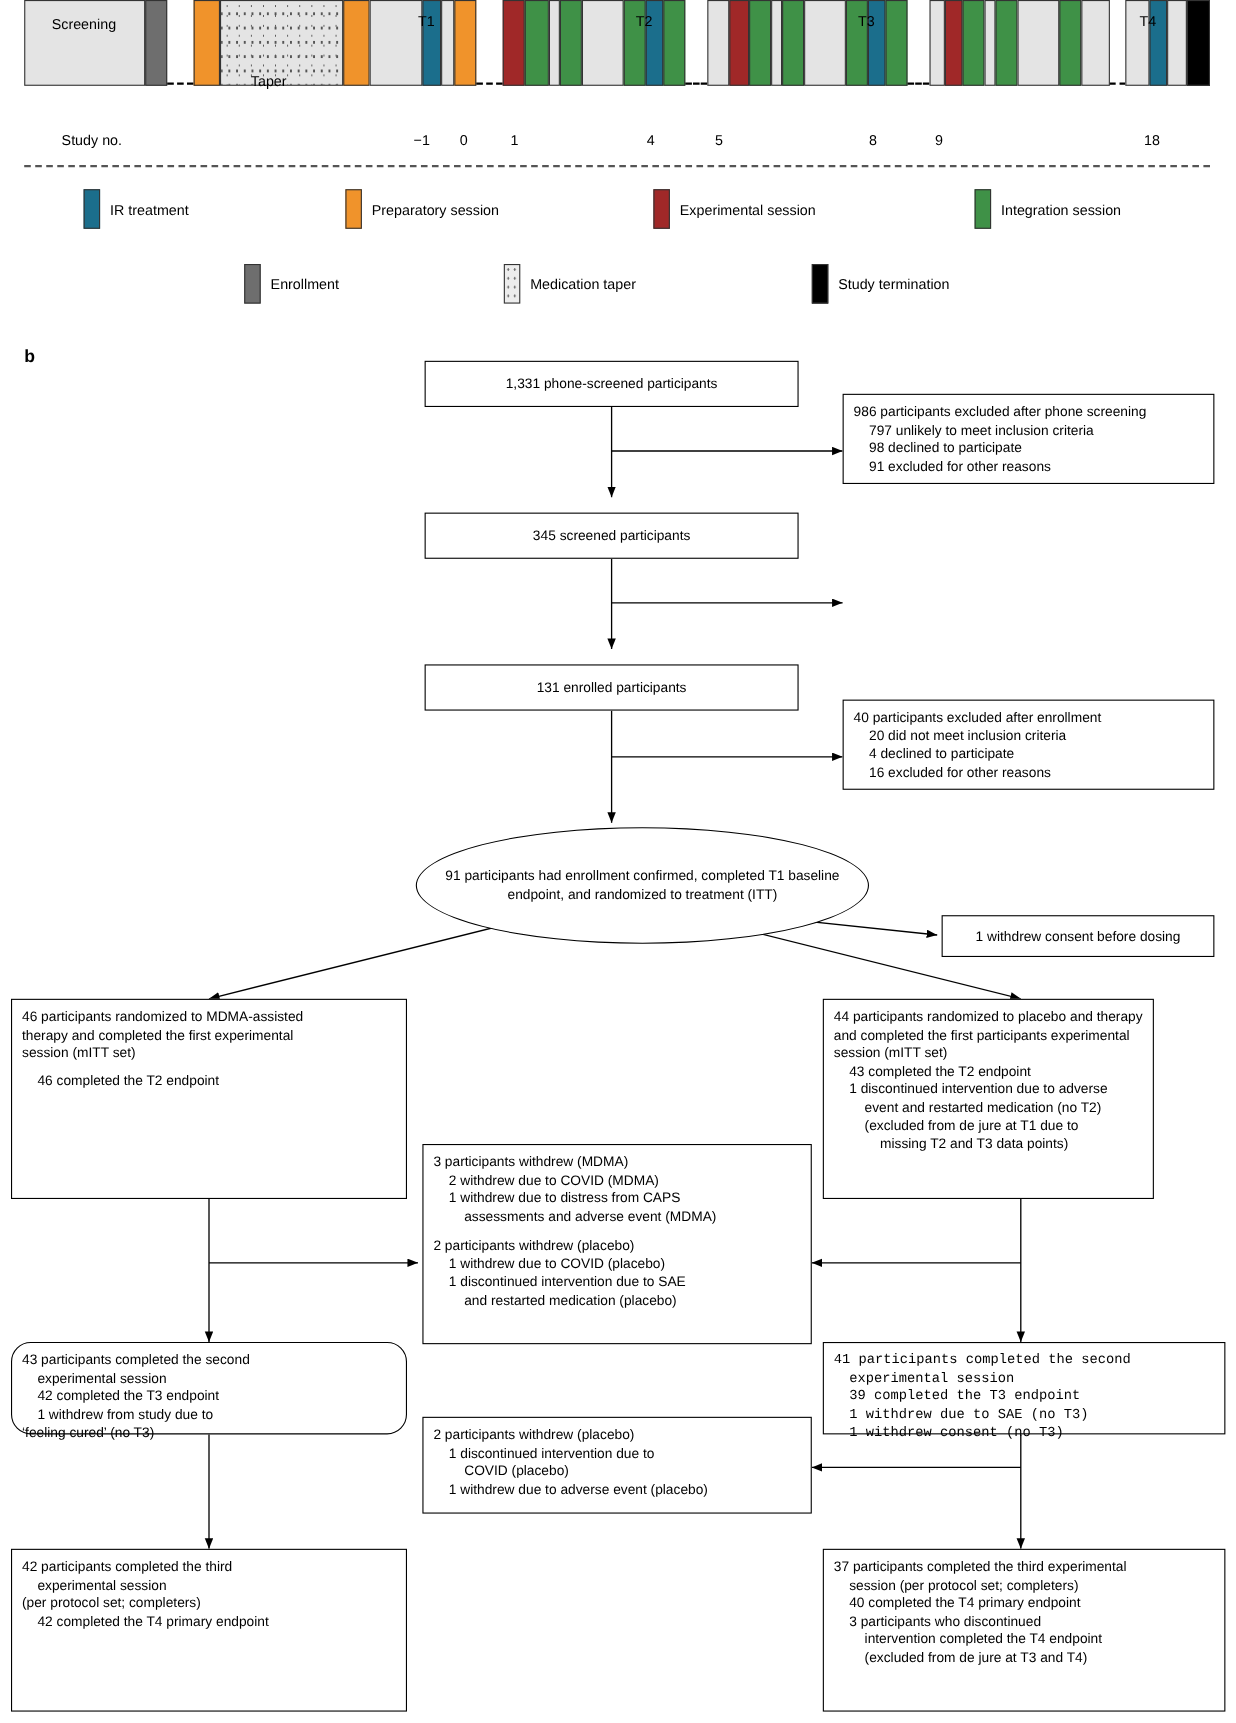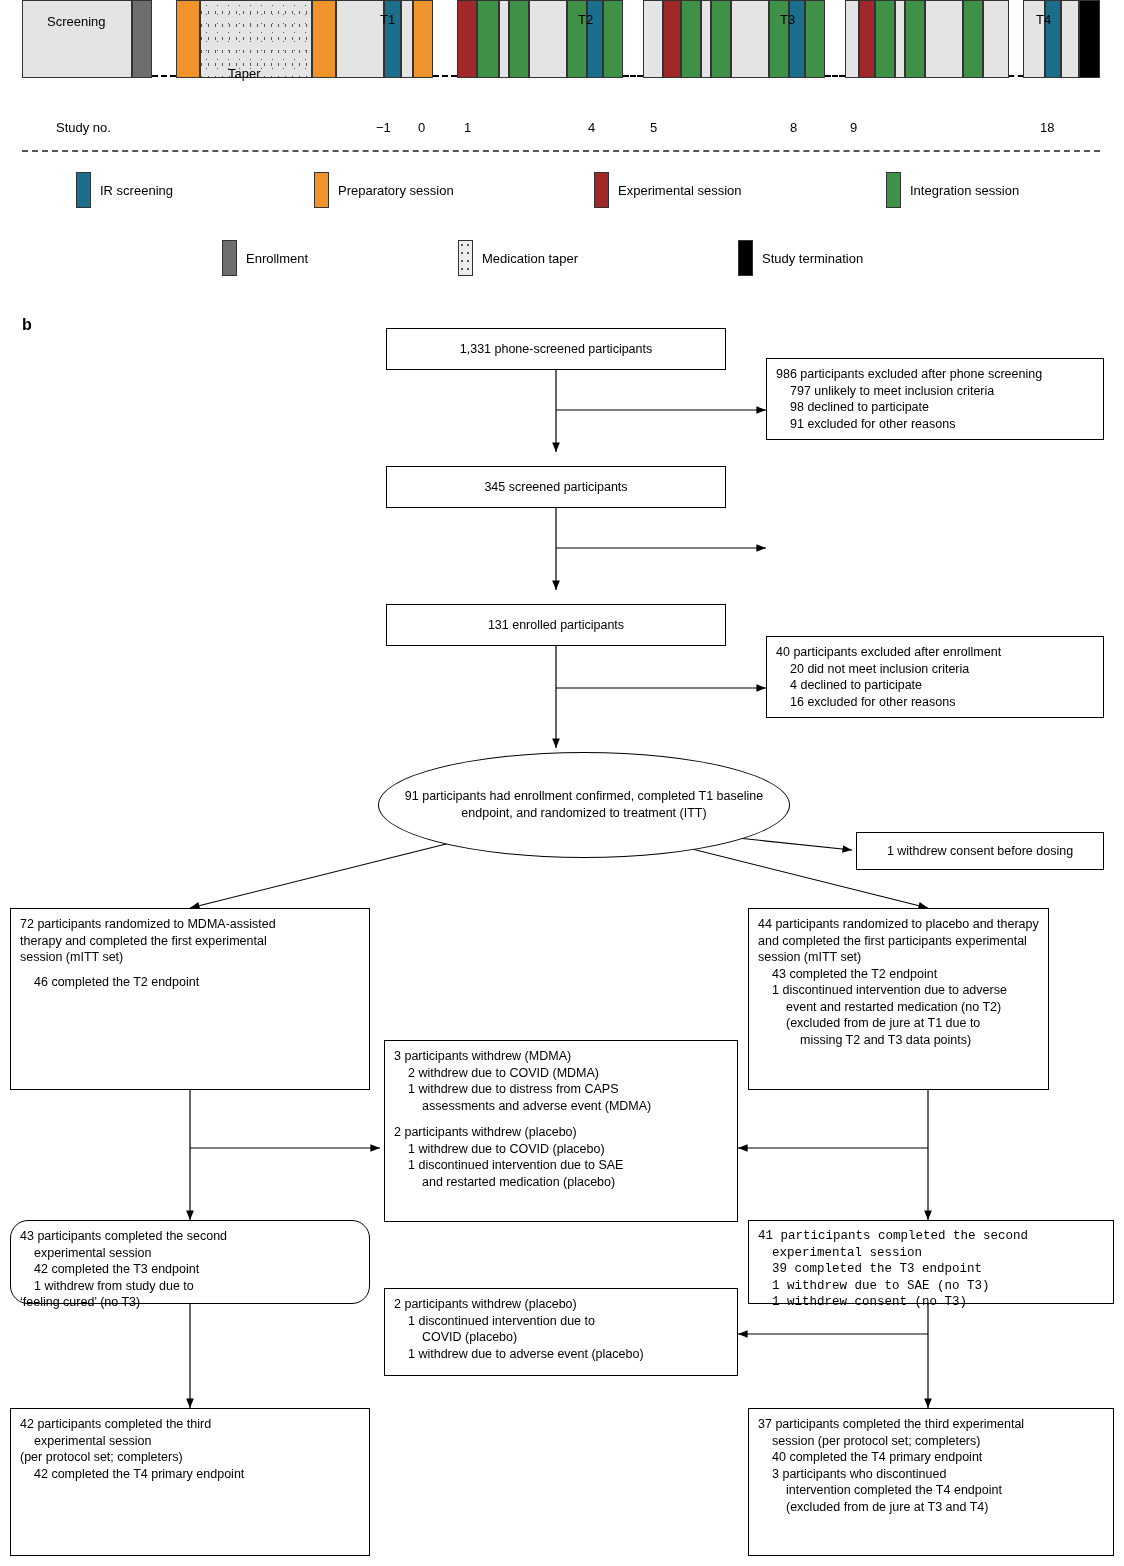--- a/index.html
+++ b/index.html
@@ -194,21 +194,21 @@
   <div class="timeline-label" style="left:588px; top:120px;">4</div>
   <div class="timeline-label" style="left:650px; top:120px;">5</div>
   <div class="timeline-label" style="left:790px; top:120px;">8</div>
   <div class="timeline-label" style="left:850px; top:120px;">9</div>
   <div class="timeline-label" style="left:1040px; top:120px;">18</div>
 
   <div class="big-dash"></div>
 
   <div class="legend-item" style="left:76px; top:172px;">
     <span class="legend-swatch" style="background:#1b6e8c;"></span>
-    <span>IR screening</span>
+    <span>IR treatment</span>
   </div>
   <div class="legend-item" style="left:314px; top:172px;">
     <span class="legend-swatch" style="background:#f0932b;"></span>
     <span>Preparatory session</span>
   </div>
   <div class="legend-item" style="left:594px; top:172px;">
     <span class="legend-swatch" style="background:#a02828;"></span>
     <span>Experimental session</span>
   </div>
   <div class="legend-item" style="left:886px; top:172px;">
@@ -299,21 +299,21 @@
       <span class="ln">completed T1 baseline endpoint,</span>
       <span class="ln">and randomized to treatment (ITT)</span>
     </div>
   </div>
 
   <div class="fbox center" style="left:856px; top:532px; width:248px; height:38px;">
     <span class="ln">1 withdrew consent before dosing</span>
   </div>
 
   <div class="fbox" style="left:10px; top:608px; width:360px; height:182px;">
-    <span class="ln">72 participants randomized to MDMA-assisted</span>
+    <span class="ln">46 participants randomized to MDMA-assisted</span>
     <span class="ln">therapy and completed the first experimental</span>
     <span class="ln">session (mITT set)</span>
     <span class="ln ind1" style="margin-top:8px;">46 completed the T2 endpoint</span>
   </div>
 
   <div class="fbox" style="left:748px; top:608px; width:301px; height:182px;">
     <span class="ln">44 participants randomized to placebo and therapy</span>
     <span class="ln">and completed the first participants experimental</span>
     <span class="ln">session (mITT set)</span>
     <span class="ln ind1">43 completed the T2 endpoint</span>

